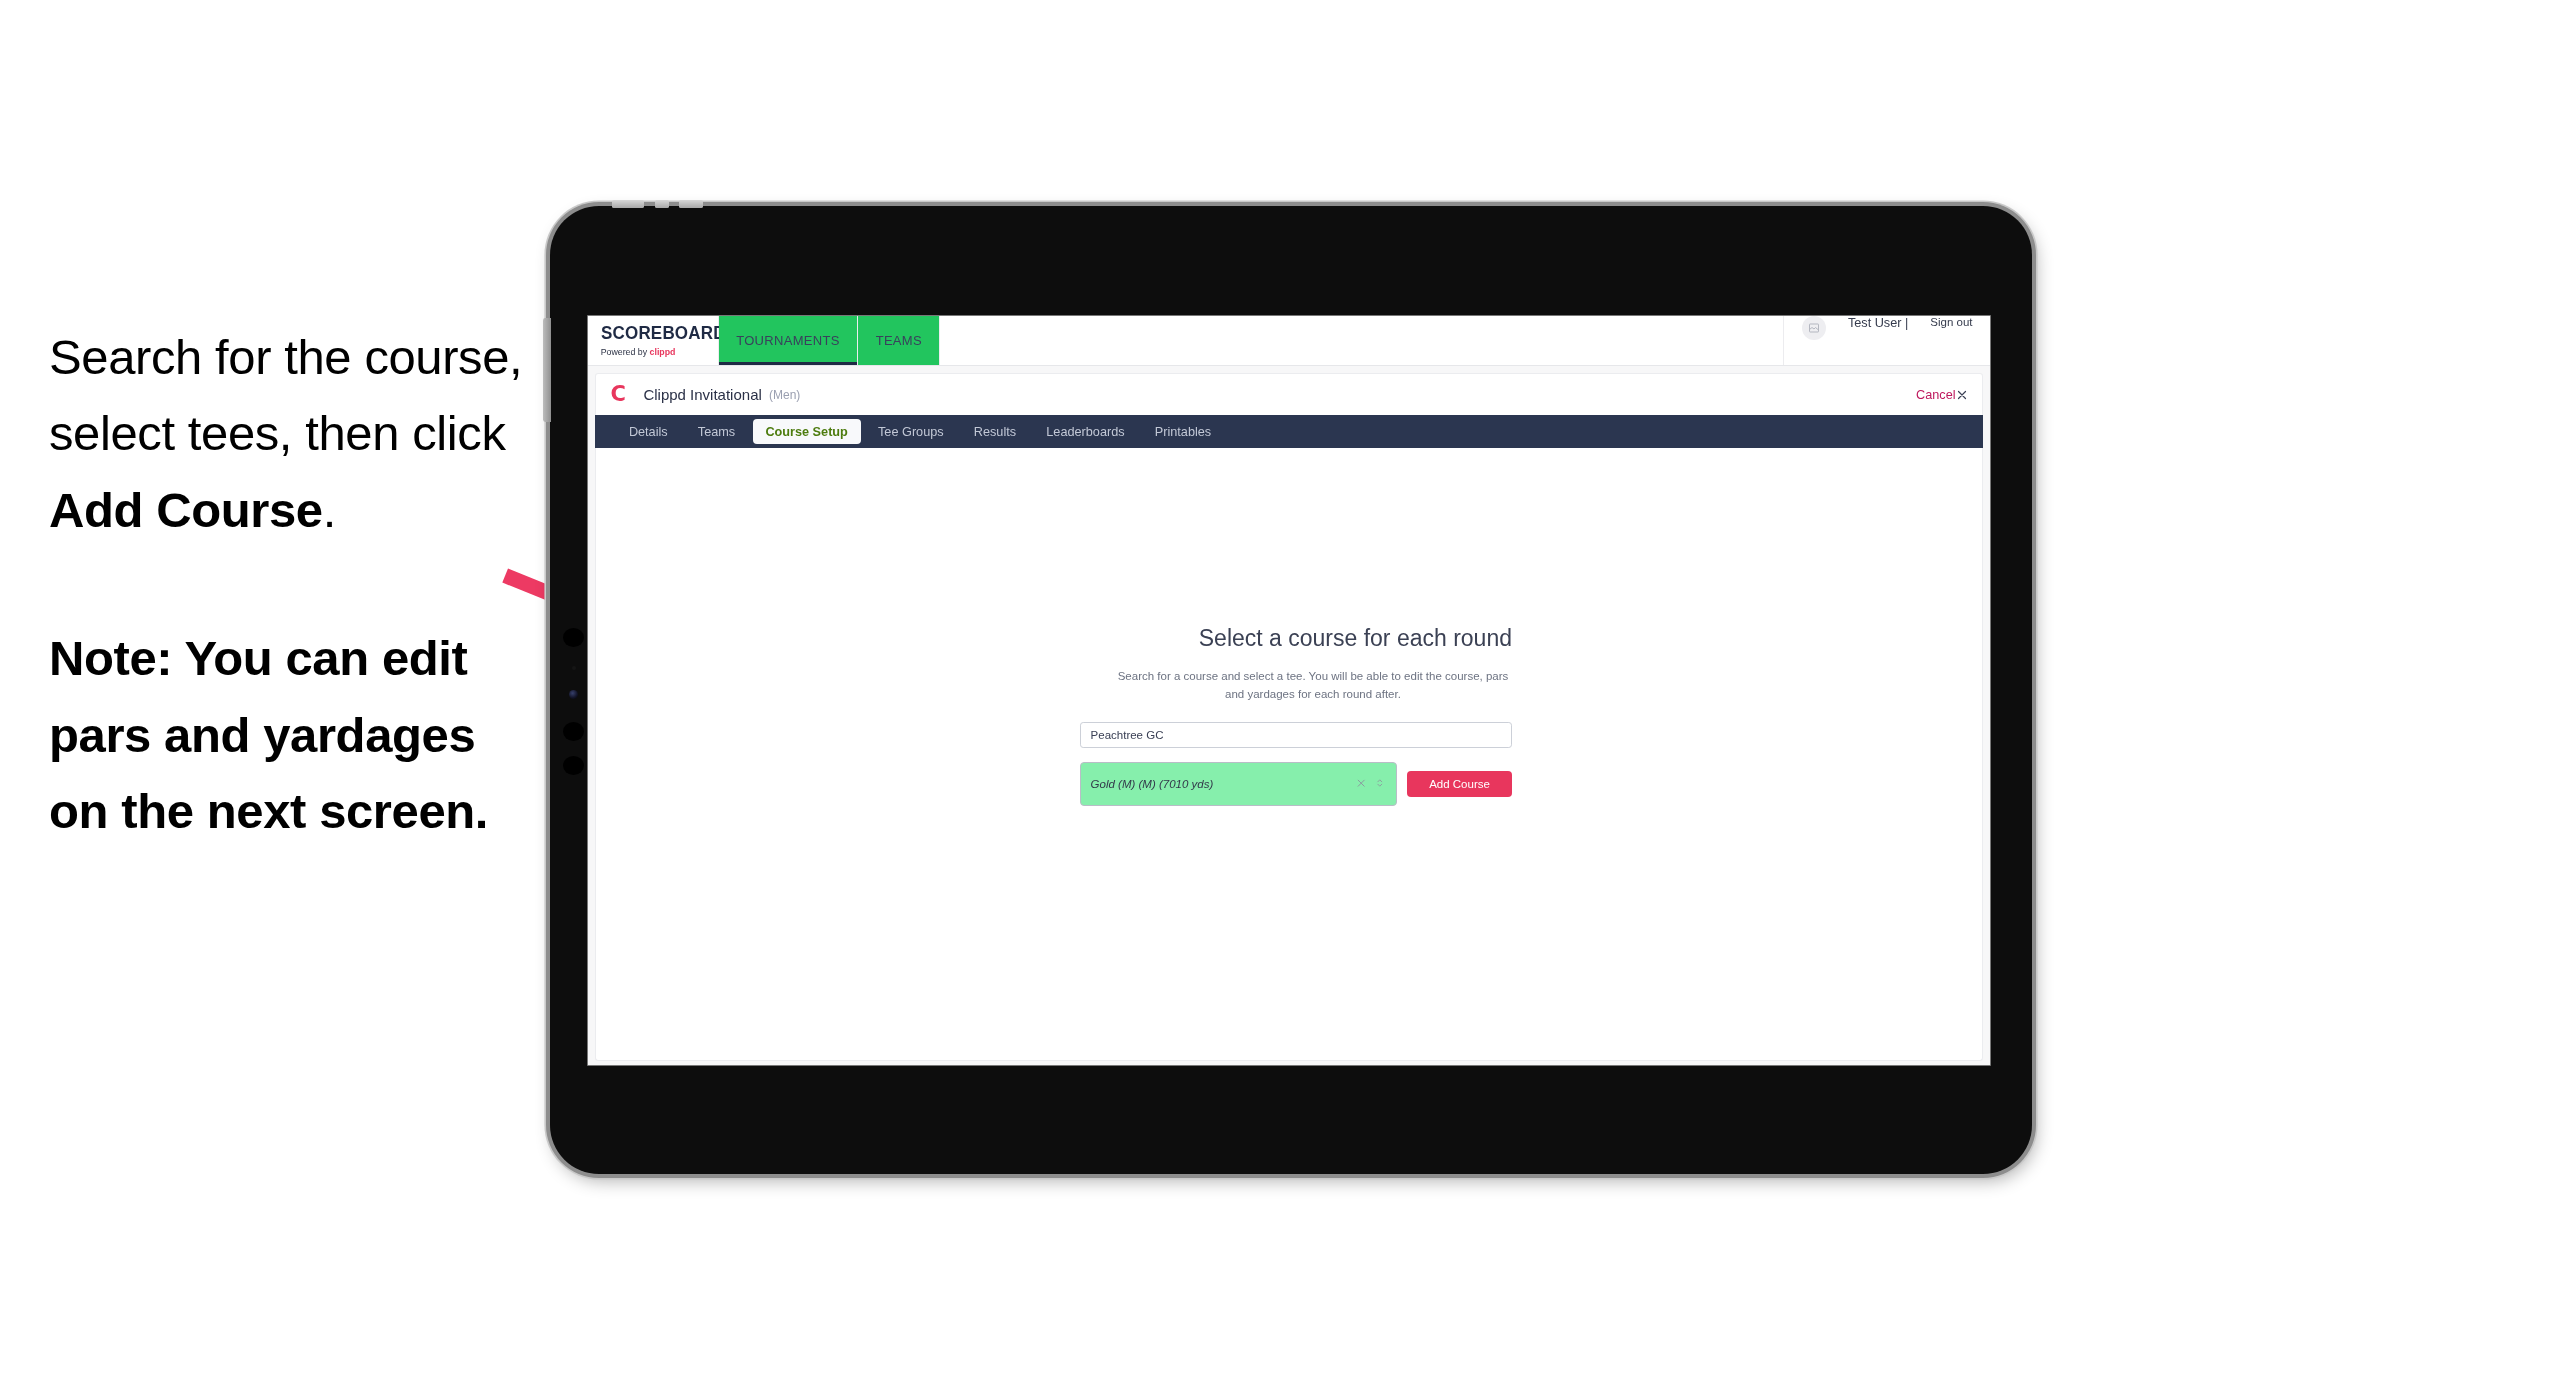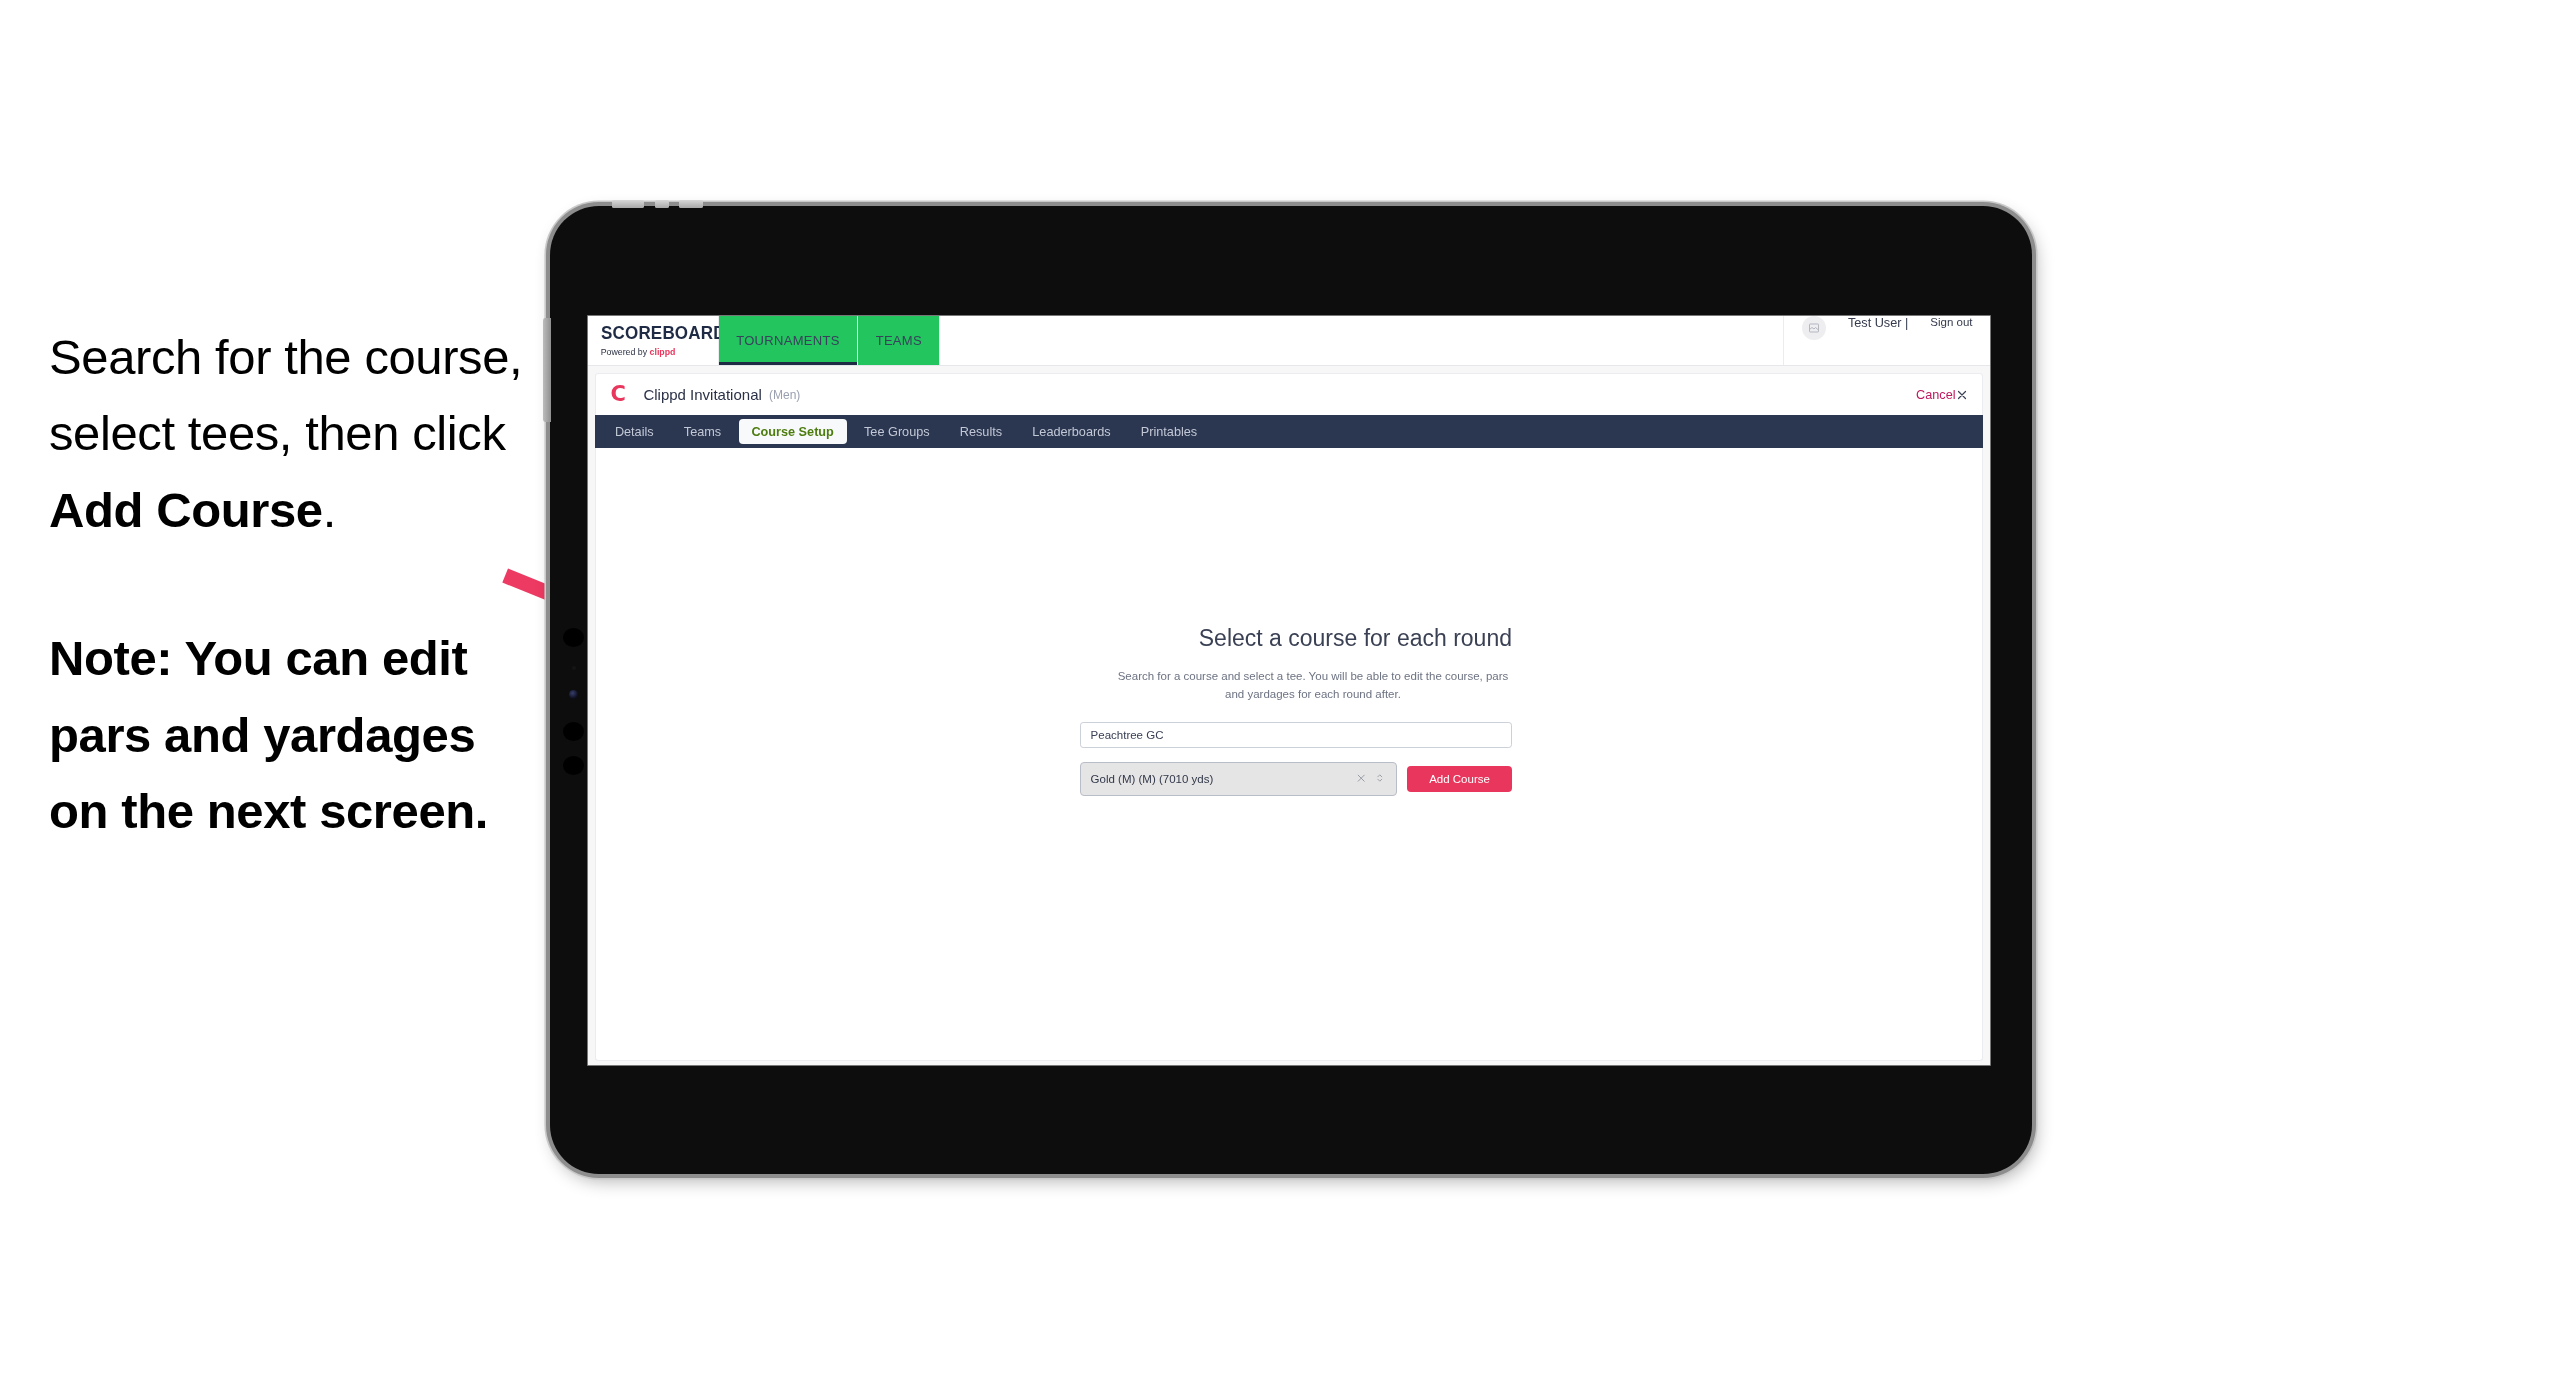--- a/index.html
+++ b/index.html
@@ -220,21 +220,21 @@
     cursor: pointer;
   }
 
   
   #subtabs {
     margin: 0 7.2px;
     background: #2b3650;
     height: 33px;
     display: flex;
     align-items: center;
-    padding: 0 7px;
+    padding: 0 21px;
     gap: 4.8px;
   }
   .subtab {
     font-size: 12.7px;
     color: #c2c8d6;
     padding: 5.6px 12.7px;
     border-radius: 4px;
     cursor: pointer;
     white-space: nowrap;
   }
@@ -295,29 +295,30 @@
 
   #row2 {
     margin-top: 14.3px;
     width: 432px;
     display: flex;
     align-items: center;
     gap: 9.6px;
   }
   #tee-select {
     flex: 1;
-    height: 34px;
+    height: 44px;
     border: 0.8px solid #b9bdc7;
     border-radius: 4px;
-    background: #e5e5e5;
+    background: #86efac;
     display: flex;
     align-items: center;
     padding: 0 8px 0 9.6px;
     box-sizing: border-box;
     cursor: pointer;
+    font-style: italic;
   }
   #tee-value { font-size: 11.5px; color: #32384a; flex: 1; }
   .sel-icon {
     color: #8b909c;
     font-size: 12px;
     padding: 0 4px;
     cursor: pointer;
     line-height: 1;
   }
   #add-course-btn {

